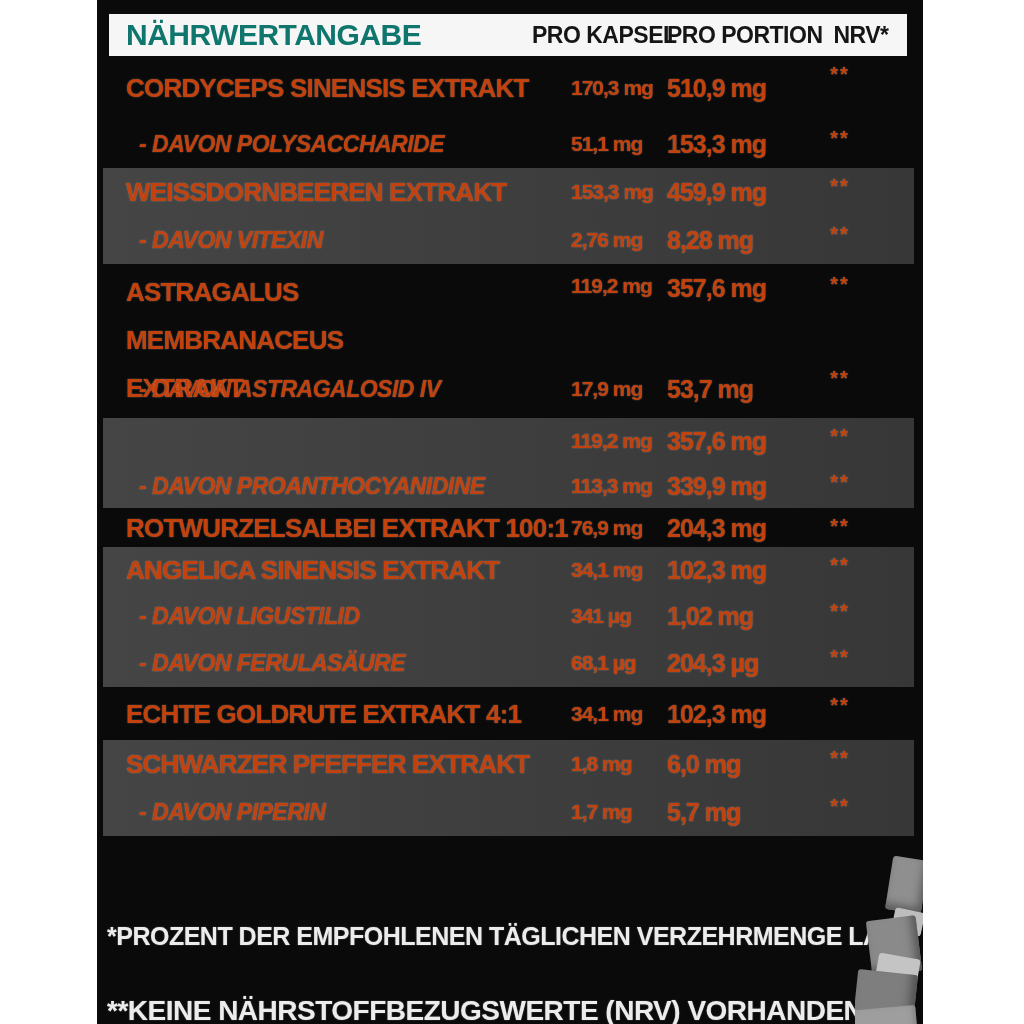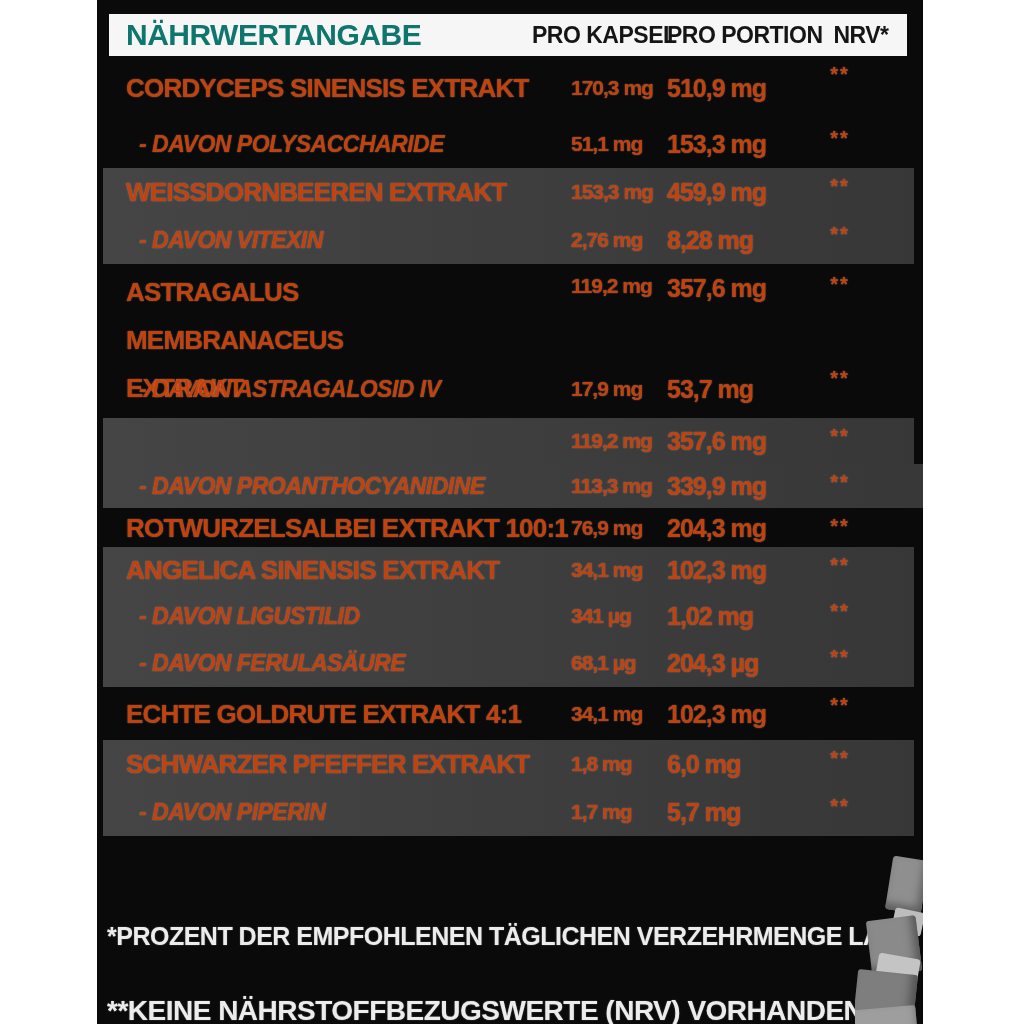--- a/index.html
+++ b/index.html
@@ -120,21 +120,21 @@
           <span class="cell c-name">- DAVON ASTRAGALOSID IV</span>
           <span class="cell c-kapsel">17,9 mg</span>
           <span class="cell c-portion">53,7 mg</span>
           <span class="cell c-nrv">**</span>
         </div>
         <div class="row gray" style="height: 46px;">
           <span class="cell c-kapsel">119,2 mg</span>
           <span class="cell c-portion">357,6 mg</span>
           <span class="cell c-nrv">**</span>
         </div>
-        <div class="row gray sub" style="height: 44px; padding-left: 37px;">
+        <div class="row gray sub" style="height: 44px;">
           <span class="cell c-name">- DAVON PROANTHOCYANIDINE</span>
           <span class="cell c-kapsel">113,3 mg</span>
           <span class="cell c-portion">339,9 mg</span>
           <span class="cell c-nrv">**</span>
         </div>
         <div class="row dark" style="height: 39px;">
           <span class="cell c-name">ROTWURZELSALBEI EXTRAKT 100:1</span>
           <span class="cell c-kapsel">76,9 mg</span>
           <span class="cell c-portion">204,3 mg</span>
           <span class="cell c-nrv">**</span>

